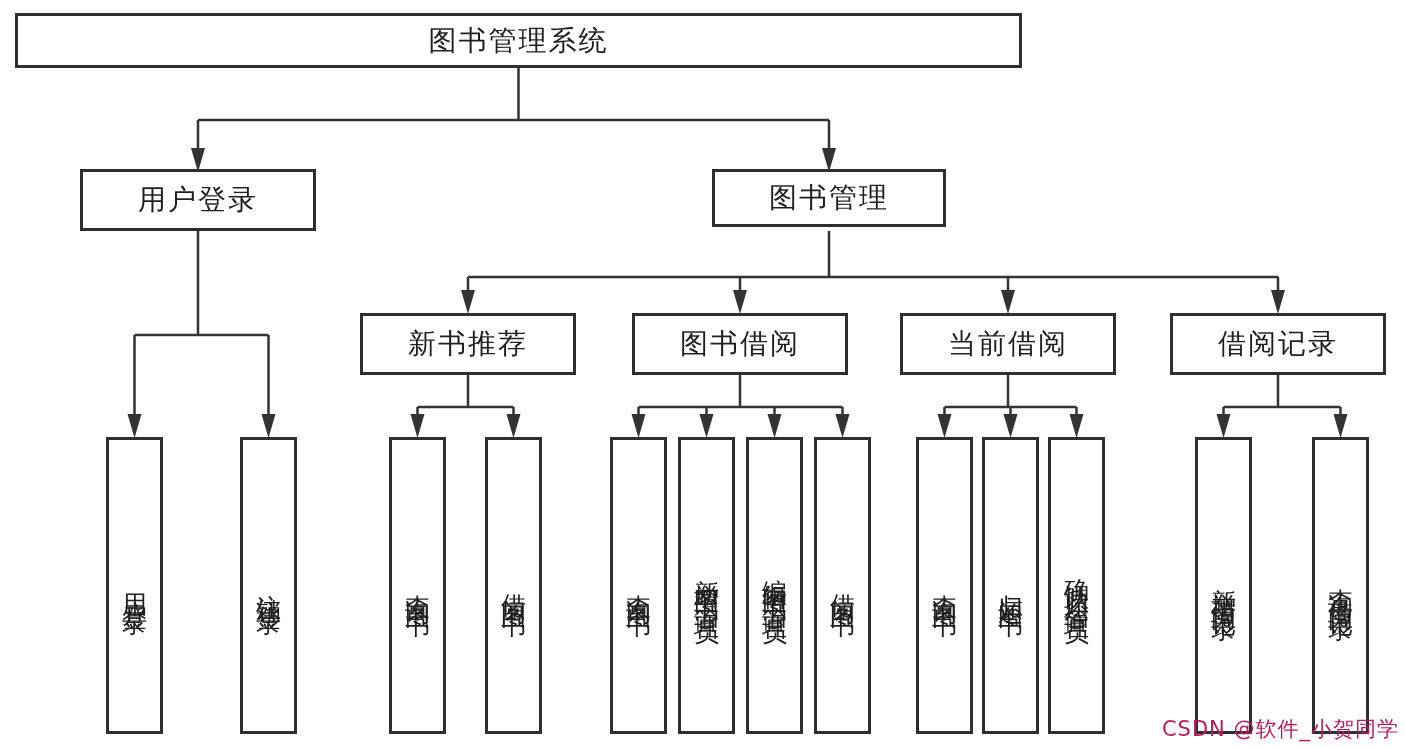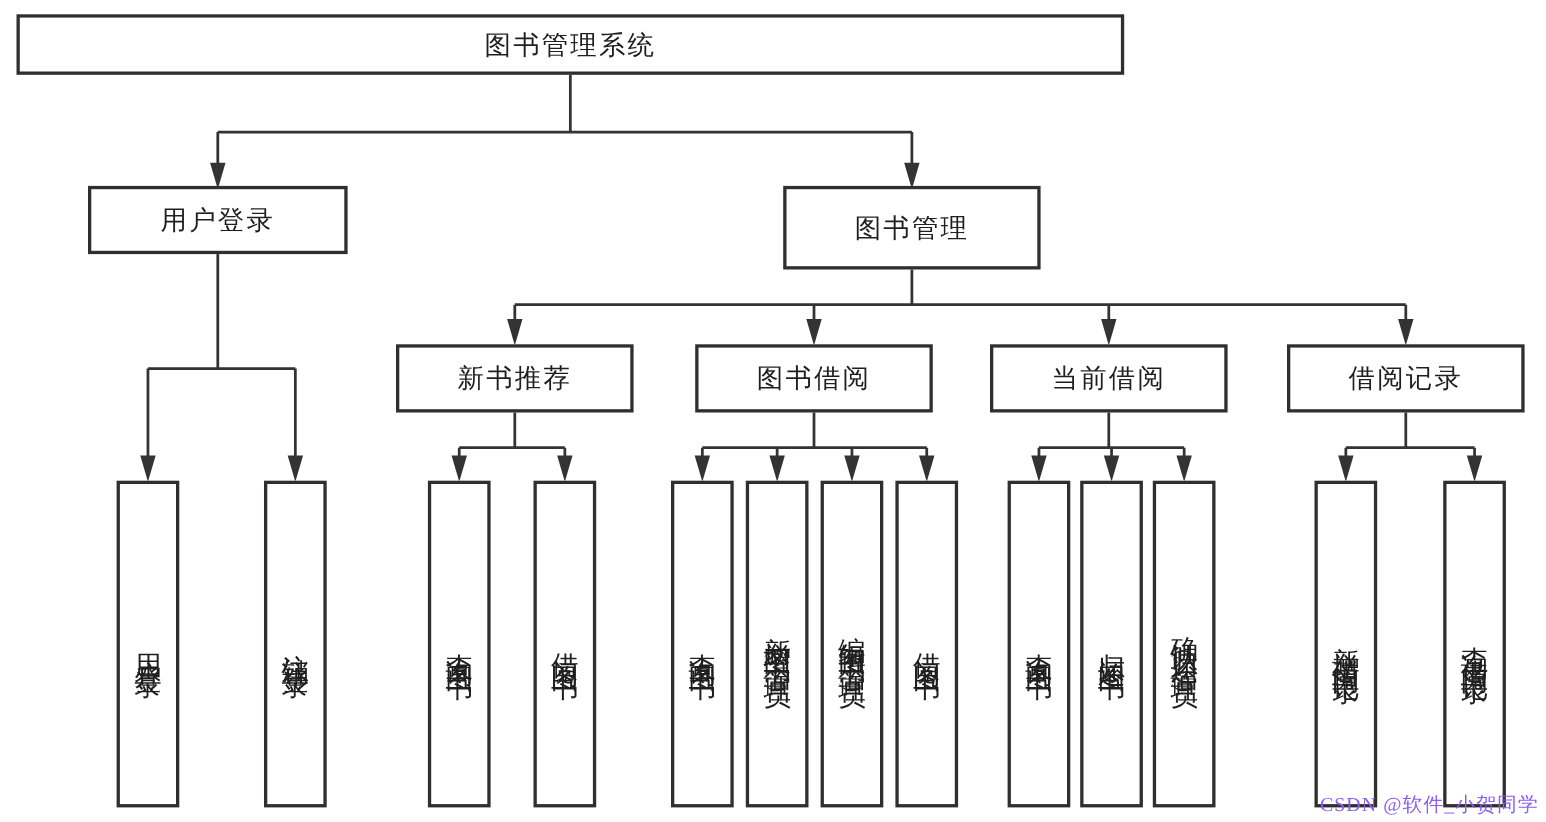--- a/index.html
+++ b/index.html
@@ -24,42 +24,41 @@
     position: absolute;
     box-sizing: border-box;
     background: #ffffff;
     border: 3px solid #2f2f2f;
     display: flex;
     align-items: center;
     justify-content: center;
     color: #1f1f1f;
   }
   .h-box {
-    font-size: 24px;
+    font-size: 28px;
     letter-spacing: 2px;
     white-space: nowrap;
   }
   .v-box {
     writing-mode: vertical-rl;
     text-orientation: mixed;
     font-size: 25px;
     letter-spacing: 6px;
     line-height: 1;
   }
   .lvl2, .lvl3 { height: 62px; top: 313px; }
   .leaf { width: 57px; height: 297px; top: 437px; }
   #watermark {
     position: absolute;
     right: 6px;
     bottom: 4px;
-    font-size: 18px;
+    font-size: 21px;
     letter-spacing: 1px;
-    color: #8b5cf6;
+    color: #be185d;
     white-space: nowrap;
-    font-family: Liberation Serif, serif;
   }
 </style>
 </head>
 <body>
 
 <div id="canvas">
 
   <svg id="connector-layer" width="1405" height="747" viewBox="0 0 1405 747">
     <g stroke="#333333" stroke-width="2.5" fill="none">
 
@@ -100,21 +99,21 @@
     </g>
   </svg>
 
   <div class="box h-box" style="left:15px; top:13px; width:1007px; height:55px;">
     <span>图书管理系统</span>
   </div>
 
   <div class="box h-box" style="left:80px; top:169px; width:236px; height:62px;">
     <span>用户登录</span>
   </div>
-  <div class="box h-box" style="left:712px; top:169px; width:234px; height:76px;">
+  <div class="box h-box" style="left:712px; top:169px; width:234px; height:58px;">
     <span>图书管理</span>
   </div>
 
   <div class="box h-box lvl3" style="left:632px; width:216px;">
     <span>图书借阅</span>
   </div>
   <div class="box h-box lvl3" style="left:360px; width:216px;">
     <span>新书推荐</span>
   </div>
   <div class="box h-box lvl3" style="left:1170px; width:216px;">

